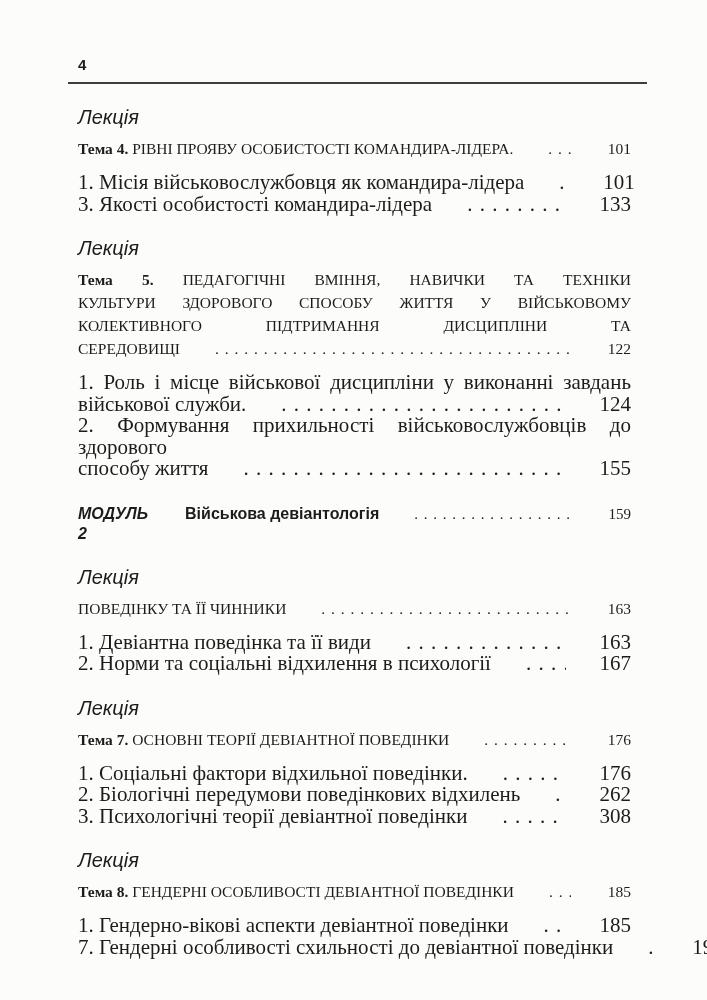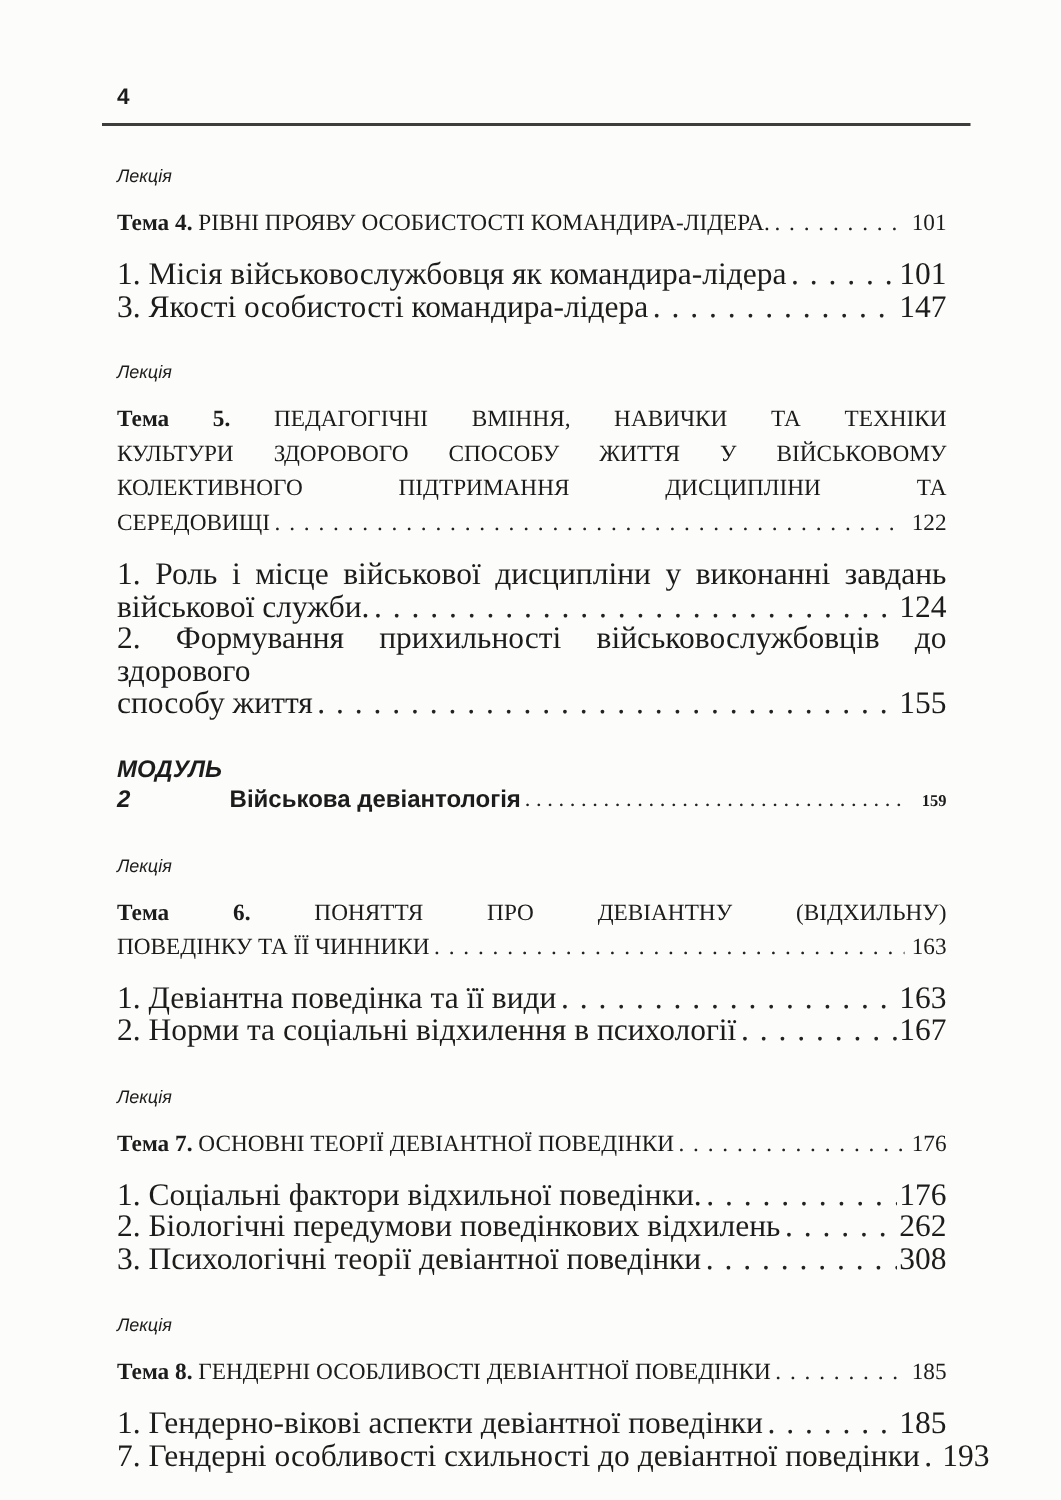--- a/index.html
+++ b/index.html
@@ -26,42 +26,43 @@
   }
   .header-rule {
     height: 2px;
     background: #3d3d3d;
     margin: 8px -16px 0 -10px;
   }
   
   .lecture {
     font-family: "Liberation Sans", sans-serif;
     font-style: italic;
-    font-size: 12px;
+    font-size: 20px;
     line-height: 18px;
     margin: 24px 0 11px 0;
   }
   .theme {
     font-size: 15.5px;
     line-height: 23px;
     margin: 0 0 12px 0;
   }
   .theme .prefix { font-weight: bold; }
   .item {
     font-size: 21px;
     line-height: 21.5px;
     margin: 0;
   }
   .line.just {
     text-align: justify;
     text-align-last: justify;
   }
   .line.last {
     display: flex;
-    align-items: flex-end;
+    align-items: flex-start;
+    gap: 32px;
   }
   .line.last .txt { white-space: nowrap; }
   .dots {
     flex: 1 1 auto;
     overflow: hidden;
     white-space: nowrap;
     min-width: 10px;
     margin: 0 2px 0 3px;
     color: #222;
   }
@@ -78,22 +79,22 @@
     font-family: "Liberation Sans", sans-serif;
     font-weight: bold;
     font-size: 16px;
     line-height: 20px;
     margin: 24px 0 0 0;
   }
   .module .module-prefix { font-style: italic; }
   .module .module-title { margin-left: 5px; }
   .module .pg, .module .dots {
     font-family: "Liberation Serif", serif;
-    font-weight: bold;
-    font-size: 11px;
+    font-weight: normal;
+    font-size: 15px;
   }
 </style>
 </head>
 <body>
 
 <div class="page">
   <div class="page-header">
     <span class="page-number">4</span>
     <div class="header-rule"></div>
   </div>
@@ -110,21 +111,21 @@
         <div class="line last">
           <span class="txt">1. Місія військовослужбовця як командира-лідера</span>
           <span class="dots"></span>
           <span class="pg">101</span>
         </div>
       </div>
       <div class="item">
         <div class="line last">
           <span class="txt">3. Якості особистості командира-лідера</span>
           <span class="dots"></span>
-          <span class="pg">147</span>
+          <span class="pg">133</span>
         </div>
       </div>
       <div class="lecture">Лекція</div>
       <div class="theme">
         <div class="line just"><span class="txt"><span class="prefix">Тема 5. </span>ПЕДАГОГІЧНІ ВМІННЯ, НАВИЧКИ ТА ТЕХНІКИ</span></div>
         <div class="line just"><span class="txt">КУЛЬТУРИ ЗДОРОВОГО СПОСОБУ ЖИТТЯ У ВІЙСЬКОВОМУ</span></div>
         <div class="line just"><span class="txt">КОЛЕКТИВНОГО ПІДТРИМАННЯ ДИСЦИПЛІНИ ТА</span></div>
         <div class="line last">
           <span class="txt">СЕРЕДОВИЩІ</span>
           <span class="dots"></span>
@@ -148,21 +149,20 @@
         </div>
       </div>
       <div class="module line last">
         <span class="module-prefix">МОДУЛЬ 2</span>
         <span class="module-title txt">Військова девіантологія</span>
         <span class="dots"></span>
         <span class="pg">159</span>
       </div>
       <div class="lecture">Лекція</div>
       <div class="theme">
-        <div class="line just"><span class="txt"><span class="prefix">Тема 6. </span>ПОНЯТТЯ ПРО ДЕВІАНТНУ (ВІДХИЛЬНУ)</span></div>
         <div class="line last">
           <span class="txt">ПОВЕДІНКУ ТА ЇЇ ЧИННИКИ</span>
           <span class="dots"></span>
           <span class="pg">163</span>
         </div>
       </div>
       <div class="item">
         <div class="line last">
           <span class="txt">1. Девіантна поведінка та її види</span>
           <span class="dots"></span>

